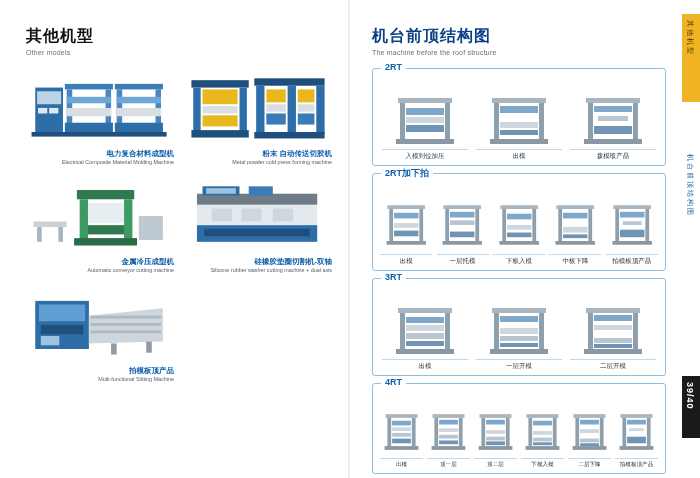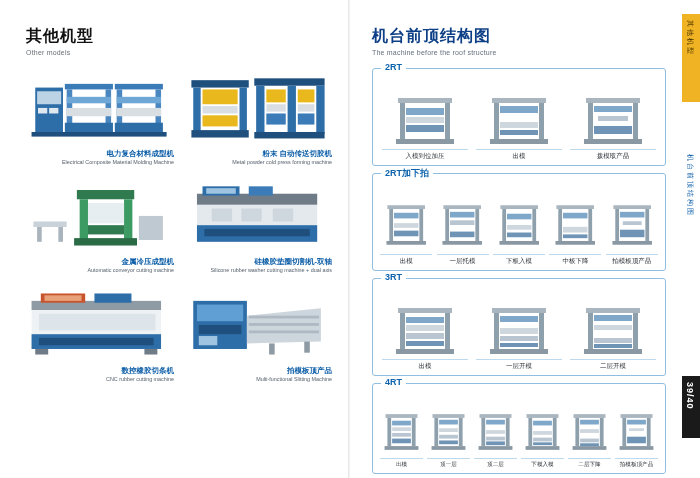--- a/index.html
+++ b/index.html
@@ -218,41 +218,20 @@
               <rect x="96" y="32" width="22" height="14" fill="#cfd7de"></rect>
               <rect x="14" y="50" width="130" height="18" fill="#2e6ea8"></rect>
               <rect x="22" y="54" width="114" height="8" fill="#1f4f7d"></rect>
             </g>
           </svg>
         </div>
         <div class="mcap-cn">硅橡胶垫圈切割机-双轴</div>
         <div class="mcap-en">Silicone rubber washer cutting machine + dual axis</div>
       </div>
 
-      <div class="mcell">
-        <div class="mimg">
-          <svg viewBox="0 0 160 78" width="100%" height="78">
-            <rect x="0" y="0" width="160" height="78" fill="#ffffff"></rect>
-            <g>
-              <rect x="6" y="14" width="140" height="10" fill="#8e9aa4"></rect>
-              <rect x="16" y="6" width="48" height="10" fill="#c8542e"></rect>
-              <rect x="20" y="8" width="40" height="6" fill="#e8a27a"></rect>
-              <rect x="74" y="6" width="40" height="10" fill="#2e6ea8"></rect>
-              <rect x="6" y="24" width="140" height="26" fill="#eef2f5"></rect>
-              <rect x="14" y="28" width="126" height="18" fill="#dde4ea"></rect>
-              <rect x="6" y="50" width="140" height="16" fill="#2e6ea8"></rect>
-              <rect x="14" y="54" width="124" height="8" fill="#1f4f7d"></rect>
-              <rect x="10" y="66" width="14" height="6" fill="#6f7b86"></rect>
-              <rect x="128" y="66" width="14" height="6" fill="#6f7b86"></rect>
-            </g>
-          </svg>
-        </div>
-        <div class="mcap-cn">数控橡胶切条机</div>
-        <div class="mcap-en">CNC rubber cutting machine</div>
-      </div>
 
       <div class="mcell">
         <div class="mimg">
           <svg viewBox="0 0 160 78" width="100%" height="78">
             <rect x="0" y="0" width="160" height="78" fill="#ffffff"></rect>
             <g>
               <rect x="10" y="14" width="58" height="52" fill="#2e6ea8"></rect>
               <rect x="14" y="18" width="50" height="18" fill="#5f9fd4"></rect>
               <rect x="16" y="40" width="46" height="10" fill="#1f4f7d"></rect>
               <rect x="16" y="52" width="20" height="10" fill="#9fc4e2"></rect>

